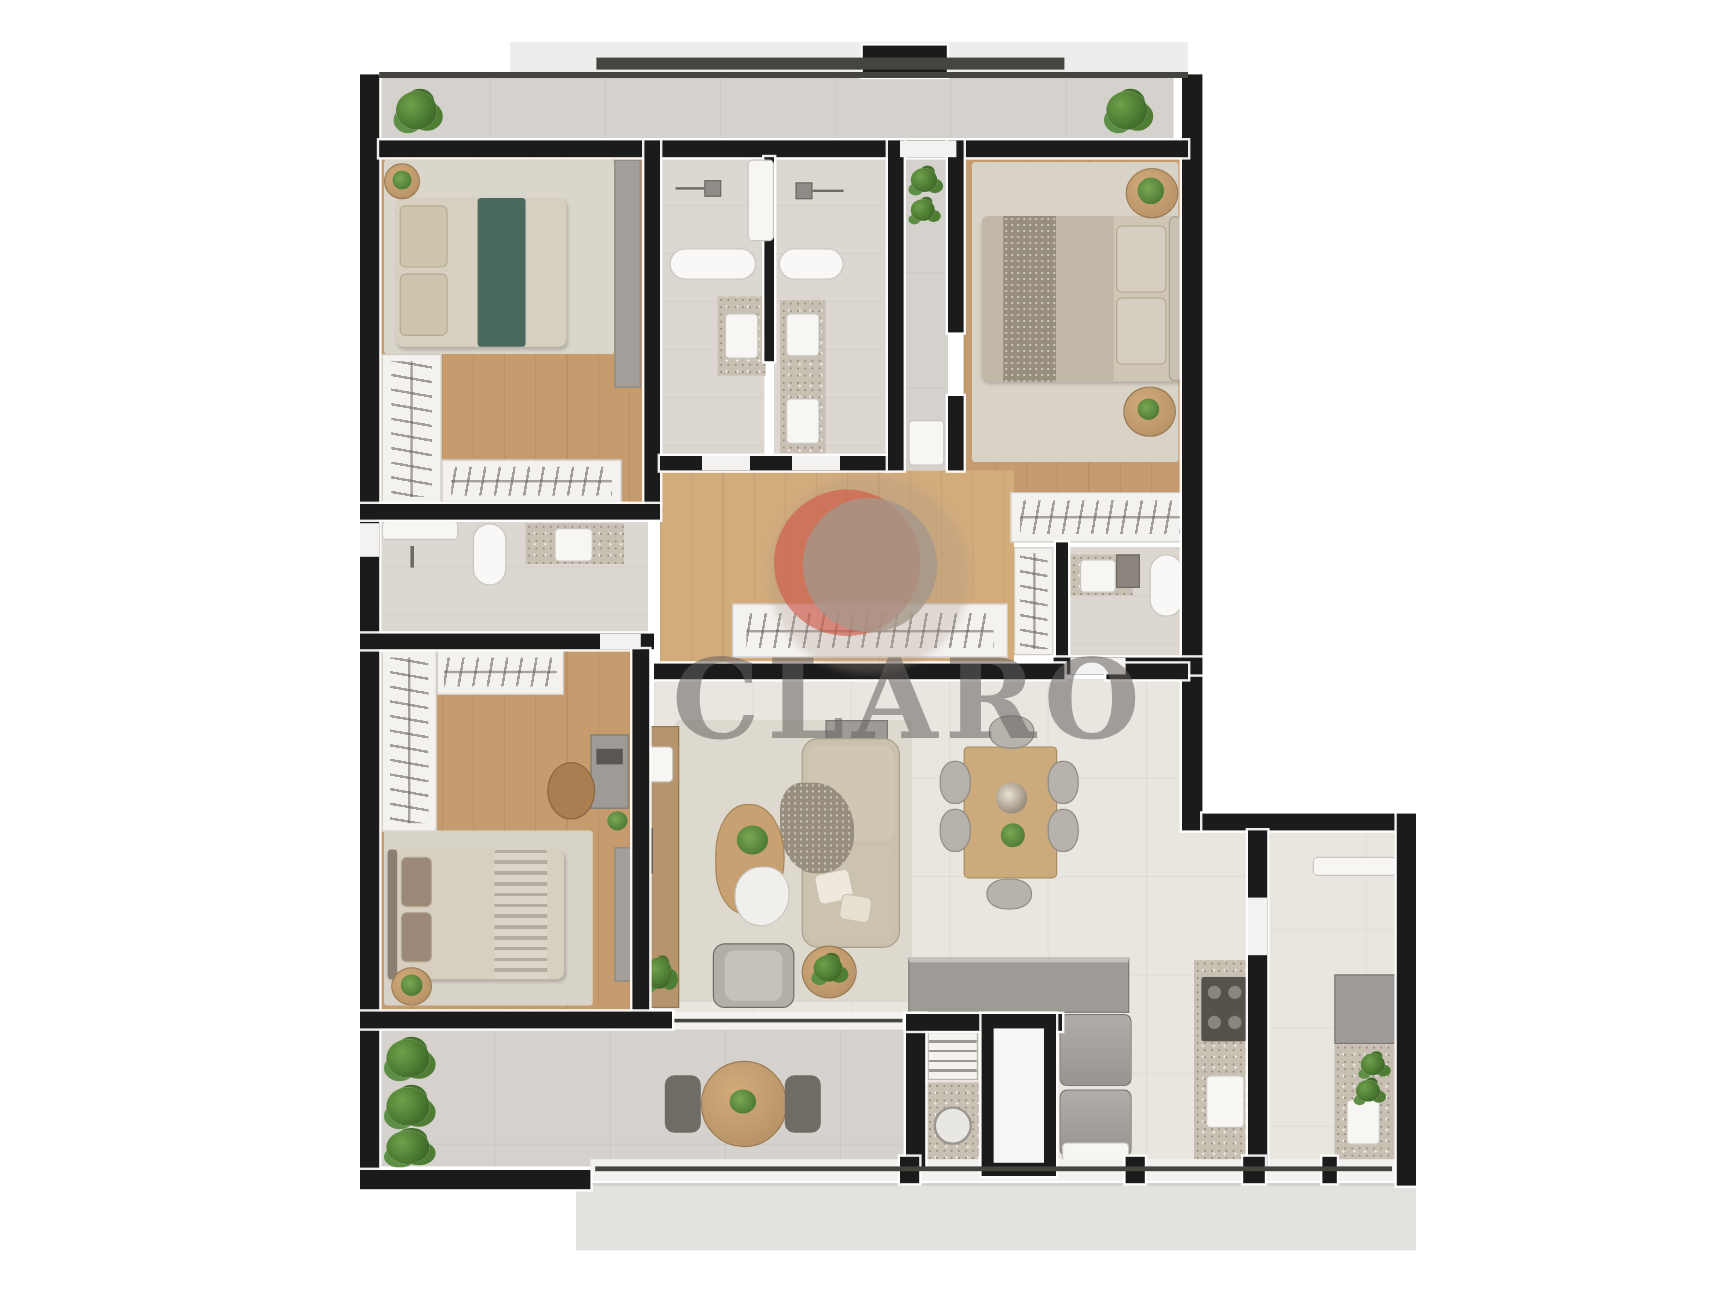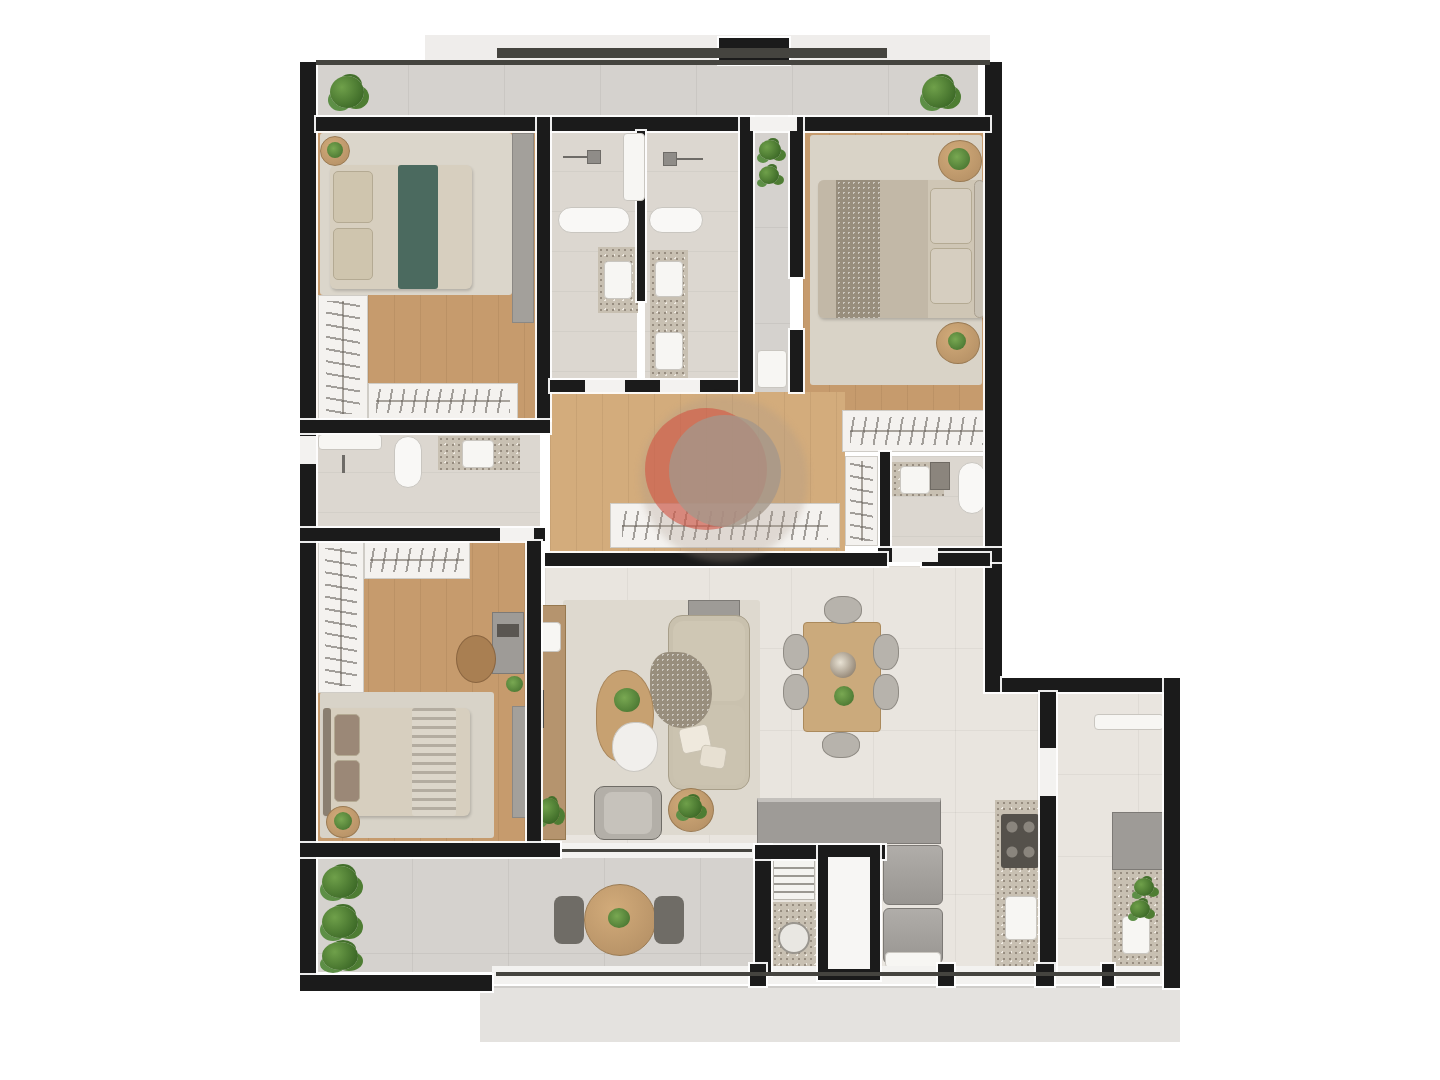--- a/index.html
+++ b/index.html
@@ -248,14 +248,15 @@
   <div class="rail" style="left:496px;top:972px;width:664px;height:4px;"></div>
   <div class="wall" style="left:750px;top:964px;width:16px;height:22px;"></div>
   <div class="wall" style="left:938px;top:964px;width:16px;height:22px;"></div>
   <div class="wall" style="left:1036px;top:964px;width:18px;height:22px;"></div>
   <div class="wall" style="left:1102px;top:964px;width:12px;height:22px;"></div>
   <div style="left:480px;top:986px;width:700px;height:56px;background:#e4e2df;border-top:2px solid #cfcdca;z-index:2;"></div>
 
   <div class="wm" style="left:640px;top:396px;width:168px;height:166px;border-radius:50%;background:rgba(168,152,136,.28);filter:blur(3px);"></div>
   <div class="wm" style="left:645px;top:408px;width:122px;height:122px;border-radius:50%;background:rgba(210,84,66,.6);"></div>
   <div class="wm" style="left:669px;top:415px;width:112px;height:112px;border-radius:50%;background:rgba(164,151,138,.78);"></div>
+  <div class="wm wm-text" style="left:560px;top:528px;width:380px;height:110px;line-height:110px;">CLARO</div>
 
 </div>
 
 </body></html>

